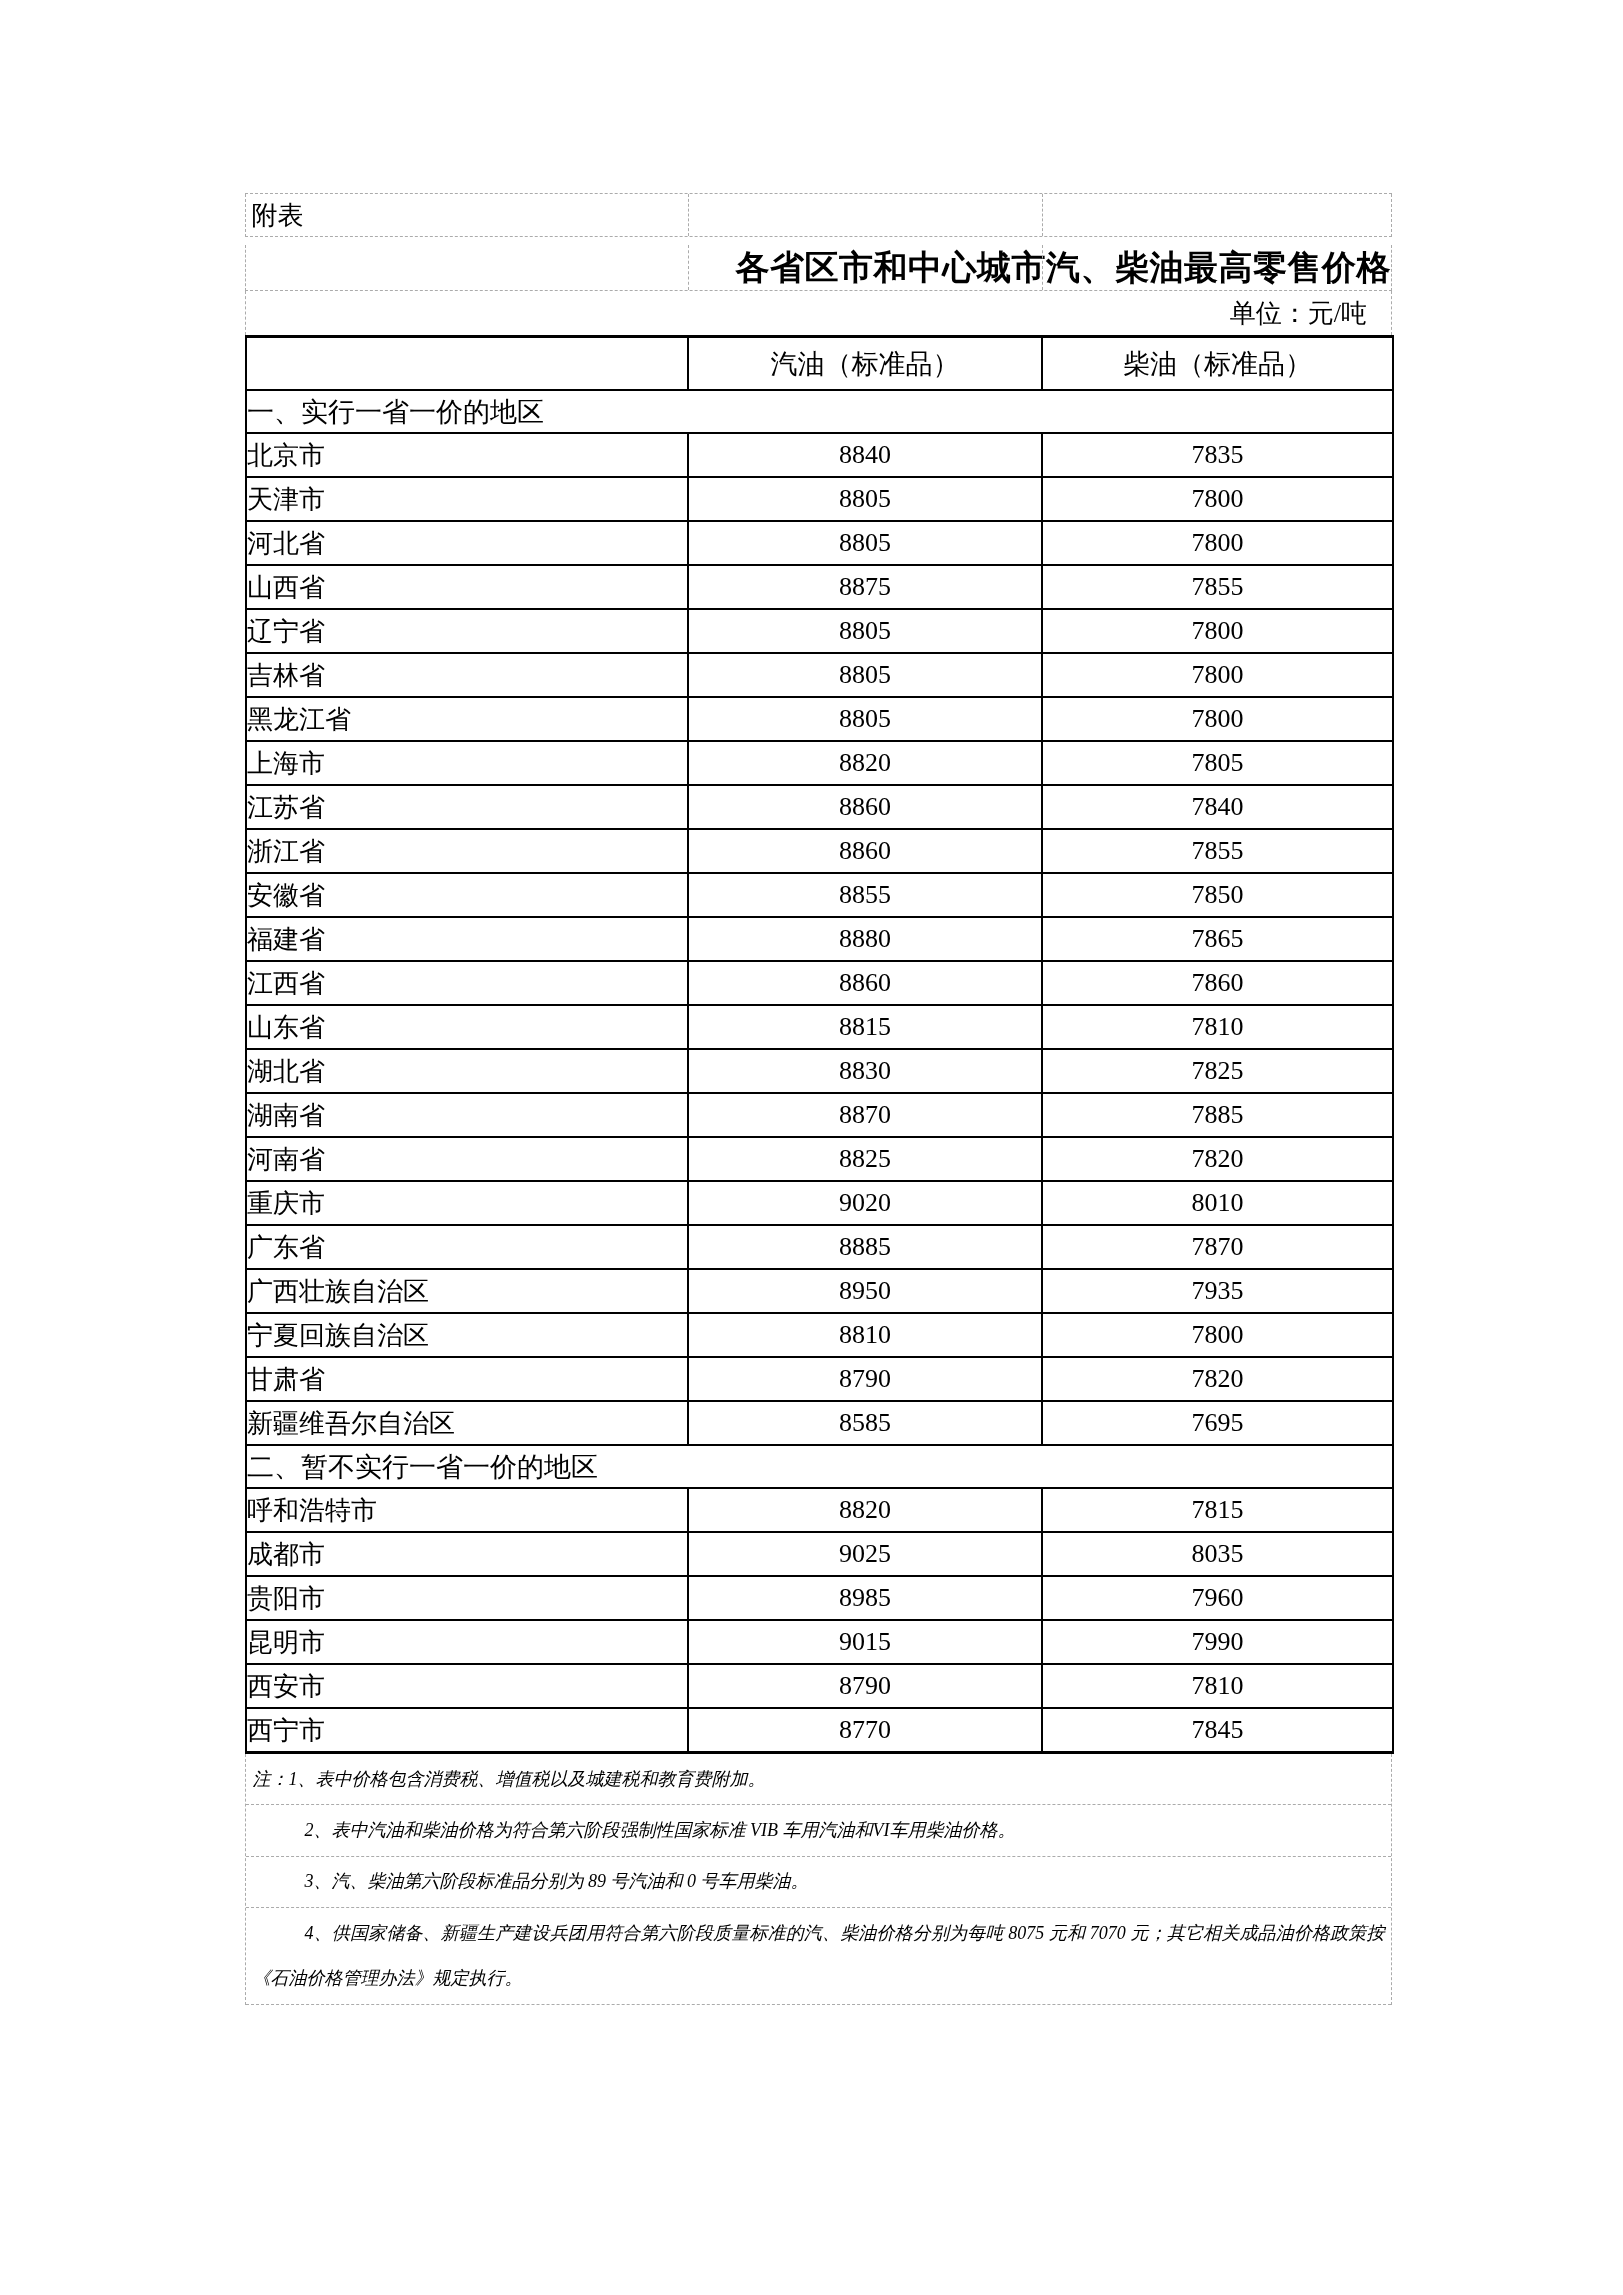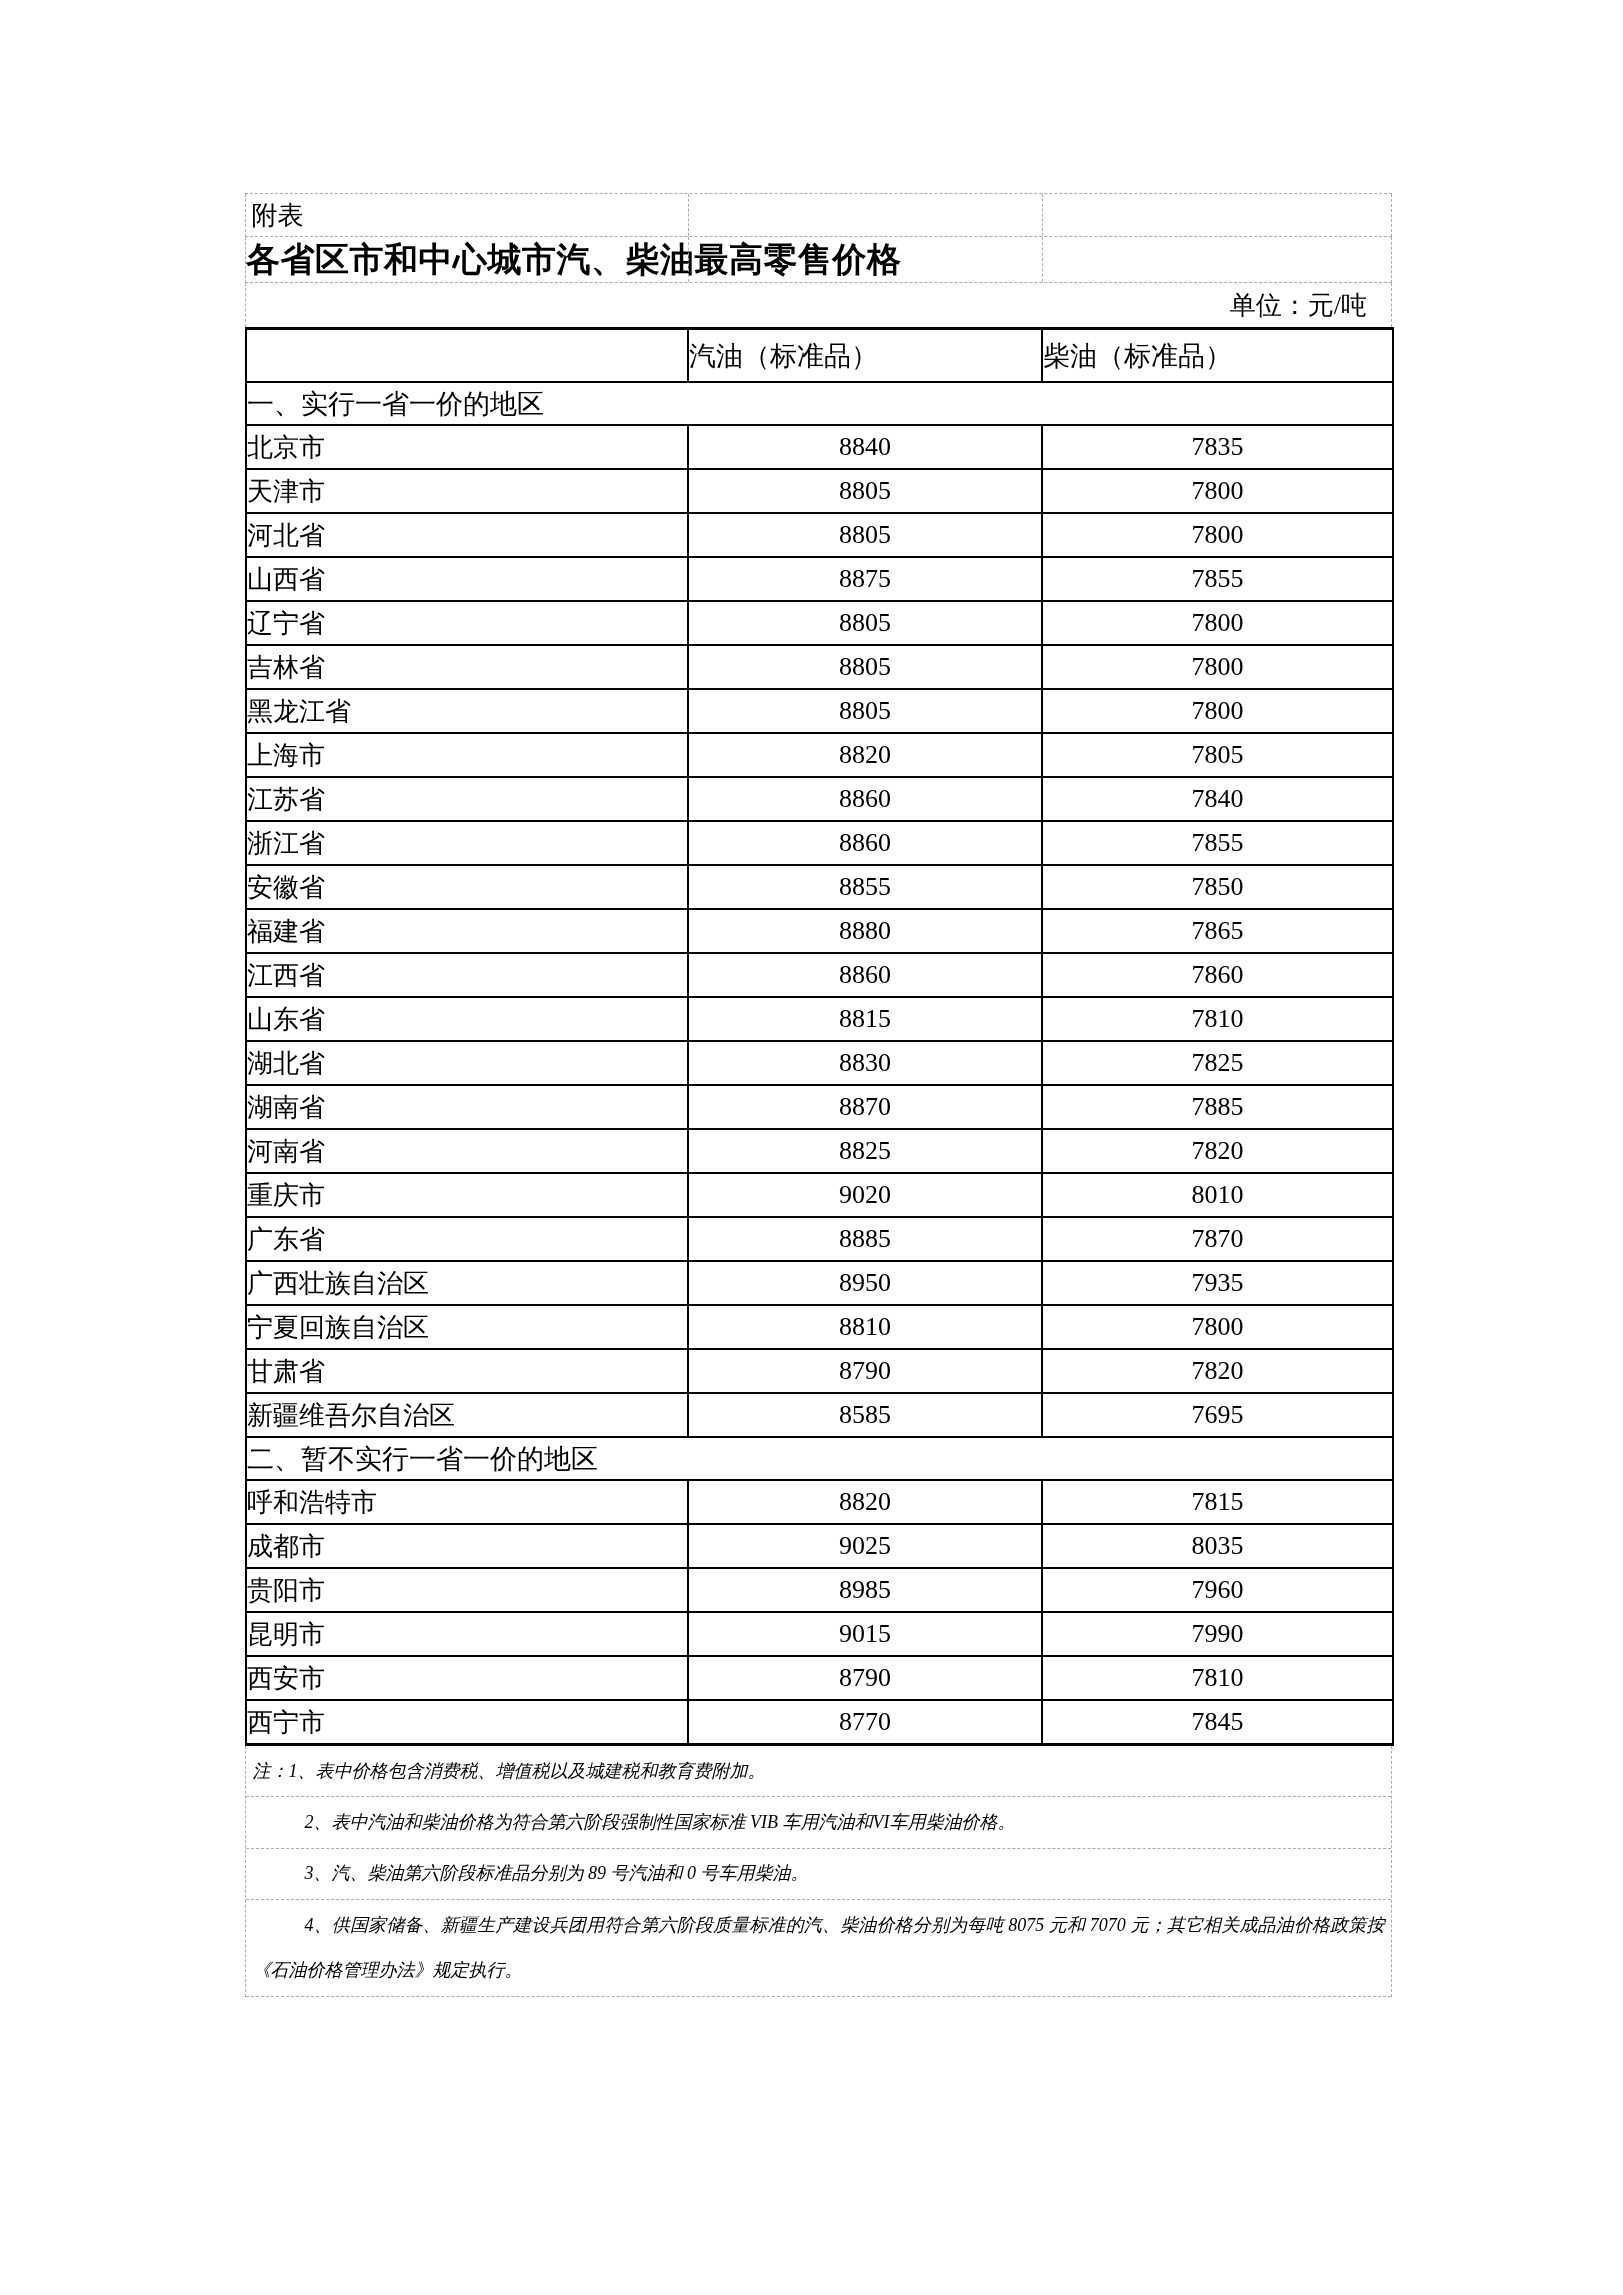--- a/index.html
+++ b/index.html
@@ -26,25 +26,26 @@
     position: relative;
     border-left: 1.6px dashed #ababab;
     border-right: 1.6px dashed #ababab;
     border-bottom: 1.6px dashed #ababab;
     display: flex;
     align-items: center;
   }
   .cap-row.attachment { height: 43px; padding-left: 5.4px; font-size: 26px; }
   .cap-row.title-row {
     height: 46px;
-    justify-content: flex-start;
+    justify-content: flex-end;
     font-family: "Liberation Sans", "DejaVu Sans", sans-serif;
     font-weight: bold;
     font-size: 34px;
     letter-spacing: 0.5px;
+    margin-top: 8px;
   }
   .cap-row.unit-row {
     height: 44px;
     justify-content: flex-end;
     padding-right: 24px;
     font-size: 26px;
     border-bottom: none;
   }
   .vline {
     position: absolute;
@@ -67,21 +68,21 @@
     font-size: 26px;
   }
   table.price-table th, table.price-table td {
     border: 2.2px solid #000000;
     padding: 0;
     vertical-align: middle;
     font-weight: normal;
   }
   table.price-table thead th {
     height: 51px;
-    text-align: left;
+    text-align: center;
     font-size: 27px;
   }
   td.section-cell {
     height: 41px;
     font-family: "Liberation Sans", "DejaVu Sans", sans-serif;
     font-weight: bold;
     font-size: 27px;
     padding-left: 5.4px;
   }
   td.region-cell { height: 42px; padding-left: 84px; border-radius: 11px; }

